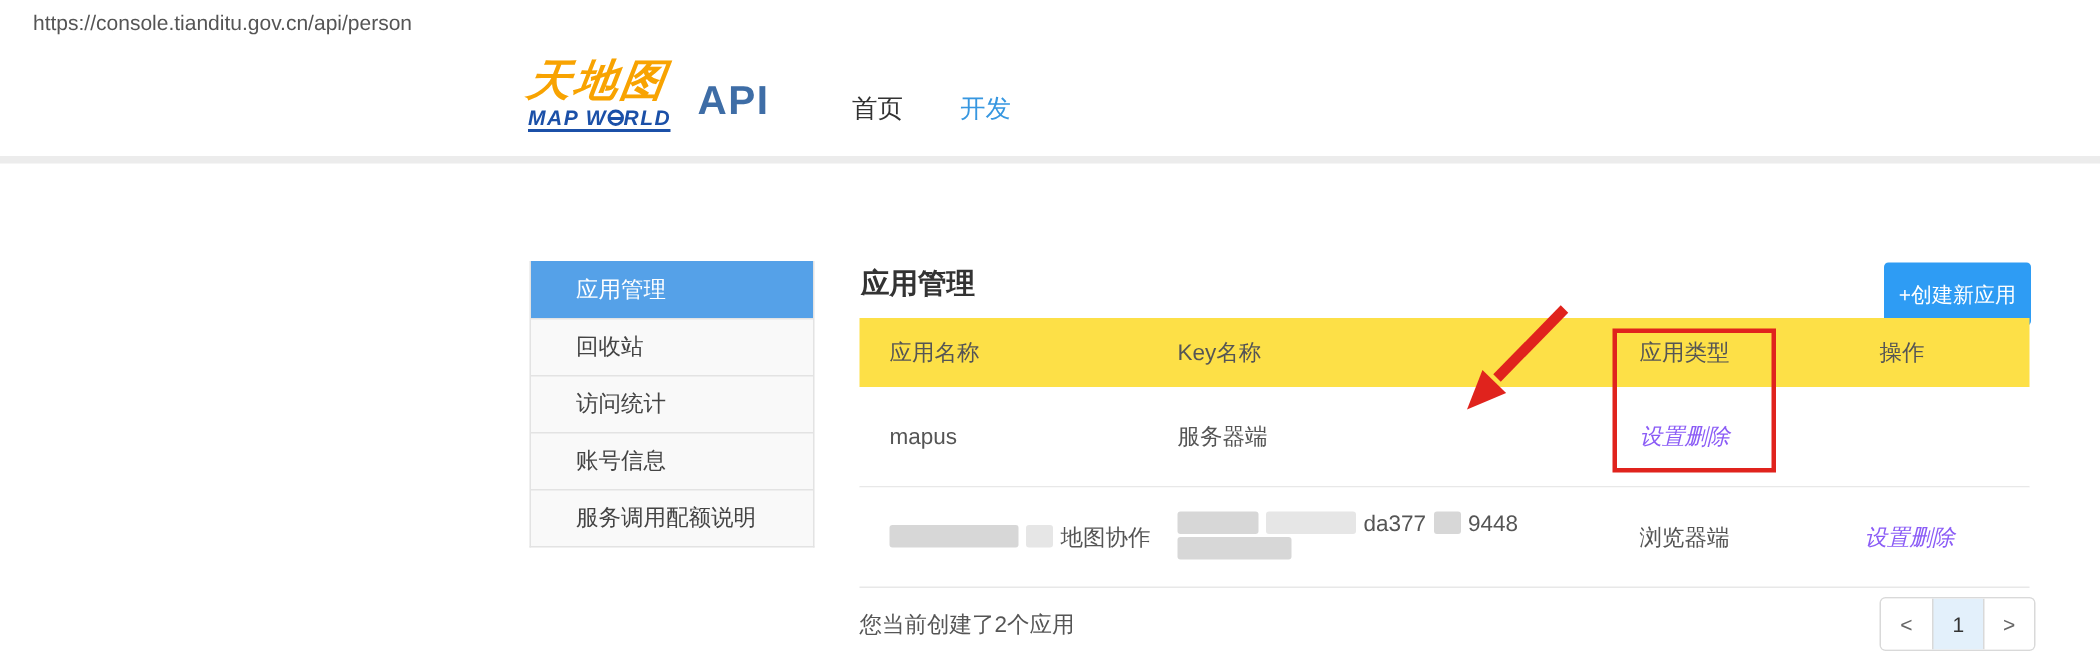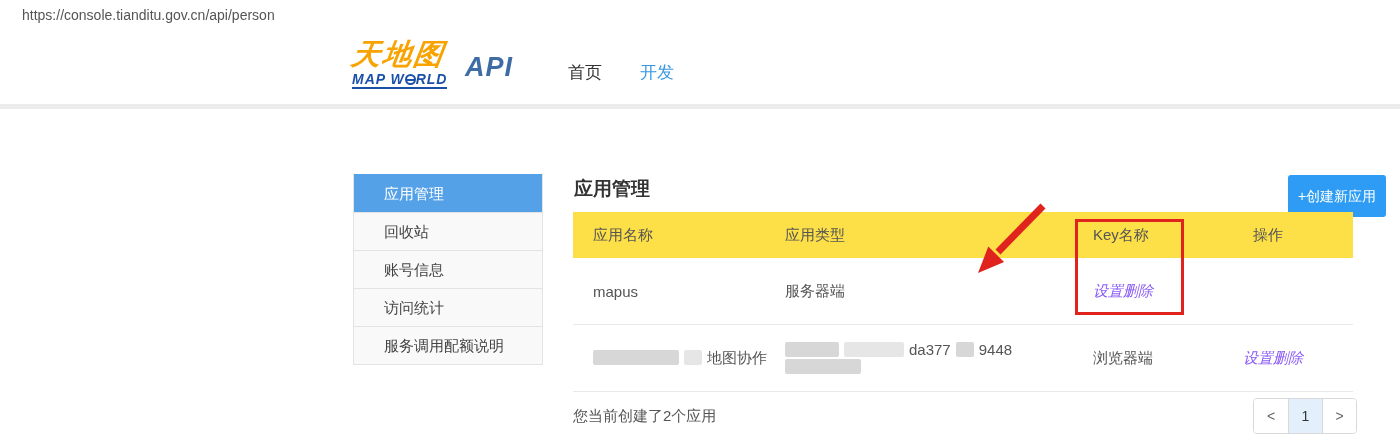--- a/index.html
+++ b/index.html
@@ -14,36 +14,36 @@
   
   .header { position:absolute; left:0; top:32px; width:1400px; height:72px; background:#fff; }
   .hdr-shadow { position:absolute; left:0; top:104px; width:1400px; height:5px; background:#ececec; }
 
   .logo { position:absolute; left:352px; top:6px; width:110px; height:60px; }
   .logo-cn { font-size:29px; font-weight:bold; color:#f8a301; letter-spacing:2px; transform:skewX(-8deg); font-style:italic; line-height:32px; white-space:nowrap; }
   .logo-en { font-size:14px; font-weight:bold; font-style:italic; color:#1b50a8; letter-spacing:1px; white-space:nowrap; border-bottom:2px solid #1b50a8; display:inline-block; padding-bottom:0; }
   .globe { display:inline-block; width:11px; height:11px; border:2px solid #1b50a8; border-radius:50%; position:relative; vertical-align:-1px; }
   .globe::before { content:""; position:absolute; left:-1px; top:2.5px; width:9px; height:2px; background:#1b50a8; }
 
-  .api-label { position:absolute; left:465px; top:20px; font-size:27px; font-weight:bold; color:#3e6da6; letter-spacing:1px;font-style:italic; }
+  .api-label { position:absolute; left:465px; top:20px; font-size:27px; font-weight:bold; color:#3e6da6; letter-spacing:1px; }
 
   .topnav { position:absolute; left:568px; top:0; height:80px; display:flex; align-items:center; gap:38px; font-size:17px; }
   .topnav .nav-item { color:#333; cursor:pointer; }
   .topnav .nav-item.active { color:#3797e0; }
 
   .account { position:absolute; right:44px; top:0; height:72px; display:flex; align-items:center; gap:30px; font-size:16px; color:#333; }
 
   
   .sidebar { position:absolute; left:353px; top:174px; width:190px; border:1px solid #e3e3e3; border-top:none; background:#f9f9f9; }
   .side-item { height:38px; line-height:38px; padding-left:30px; font-size:15px; color:#444; border-top:1px solid #e3e3e3; background:#f9f9f9; cursor:pointer; }
   .side-item.active { background:#55a1e8; color:#fff; border-top:1px solid #55a1e8; }
 
   
   .page-title { position:absolute; left:574px; top:176px; font-size:19px; color:#333; }
-  .create-btn { position:absolute; left:1256px; top:175px; width:98px; height:42px; background:#2e9cf4; color:#fff; font-size:14px; border:none; border-radius:3px; text-align:center; line-height:31px; cursor:pointer;margin-left:32px; }
+  .create-btn { position:absolute; left:1256px; top:175px; width:98px; height:42px; background:#2e9cf4; color:#fff; font-size:14px; border:none; border-radius:3px; text-align:center; line-height:31px; cursor:pointer; }
 
   .table { position:absolute; left:573px; top:212px; width:780px; }
   .thead { display:grid; grid-template-columns:212px 308px 150px 1fr; height:46px; background:#fde047; align-items:center; font-size:15px; color:#555; }
   .thead .th:nth-child(1){ padding-left:20px; }
   .thead .th:nth-child(4){ padding-left:10px; }
   .trow { display:grid; grid-template-columns:212px 308px 150px 1fr; height:67px; align-items:center; font-size:15px; color:#555; border-bottom:1px solid #e8e8e8; background:#fff; }
   .trow .td:nth-child(1){ padding-left:20px; }
   .blur { display:inline-block; height:15px; border-radius:2px; background:#d7d7d7; margin-right:5px; vertical-align:-2px; }
   .blur.lite { background:#e6e6e6; }
   .frag { margin-right:5px; color:#555; }
@@ -78,33 +78,33 @@
     <nav class="topnav" id="topnav">
         <span class="nav-item">首页</span>
         <span class="nav-item active">开发</span>
       </nav>
   </div>
   <div class="hdr-shadow"></div>
 
   <div class="sidebar" id="sidebar">
       <div class="side-item active">应用管理</div>
       <div class="side-item">回收站</div>
+      <div class="side-item">访问统计</div>
       <div class="side-item">账号信息</div>
-      <div class="side-item">访问统计</div>
       <div class="side-item">服务调用配额说明</div>
     </div>
 
   <h1 class="page-title">应用管理</h1>
   <button class="create-btn">+创建新应用</button>
 
   <div class="table">
     <div class="thead" id="thead">
         <div class="th">应用名称</div>
+        <div class="th">Key名称</div>
         <div class="th">应用类型</div>
-        <div class="th">Key名称</div>
         <div class="th">操作</div>
       </div>
     <div id="tbody">
         <div class="trow">
           <div class="td"><span class="frag">mapus</span></div>
           <div class="td">服务器端</div>
           <div class="td ops"><a>设置</a><a>删除</a></div>
         </div>
         <div class="trow">
           <div class="td"><span class="blur" style="width: 86px;"></span><span class="blur lite" style="width: 18px;"></span><span class="frag">地图协作</span></div>

